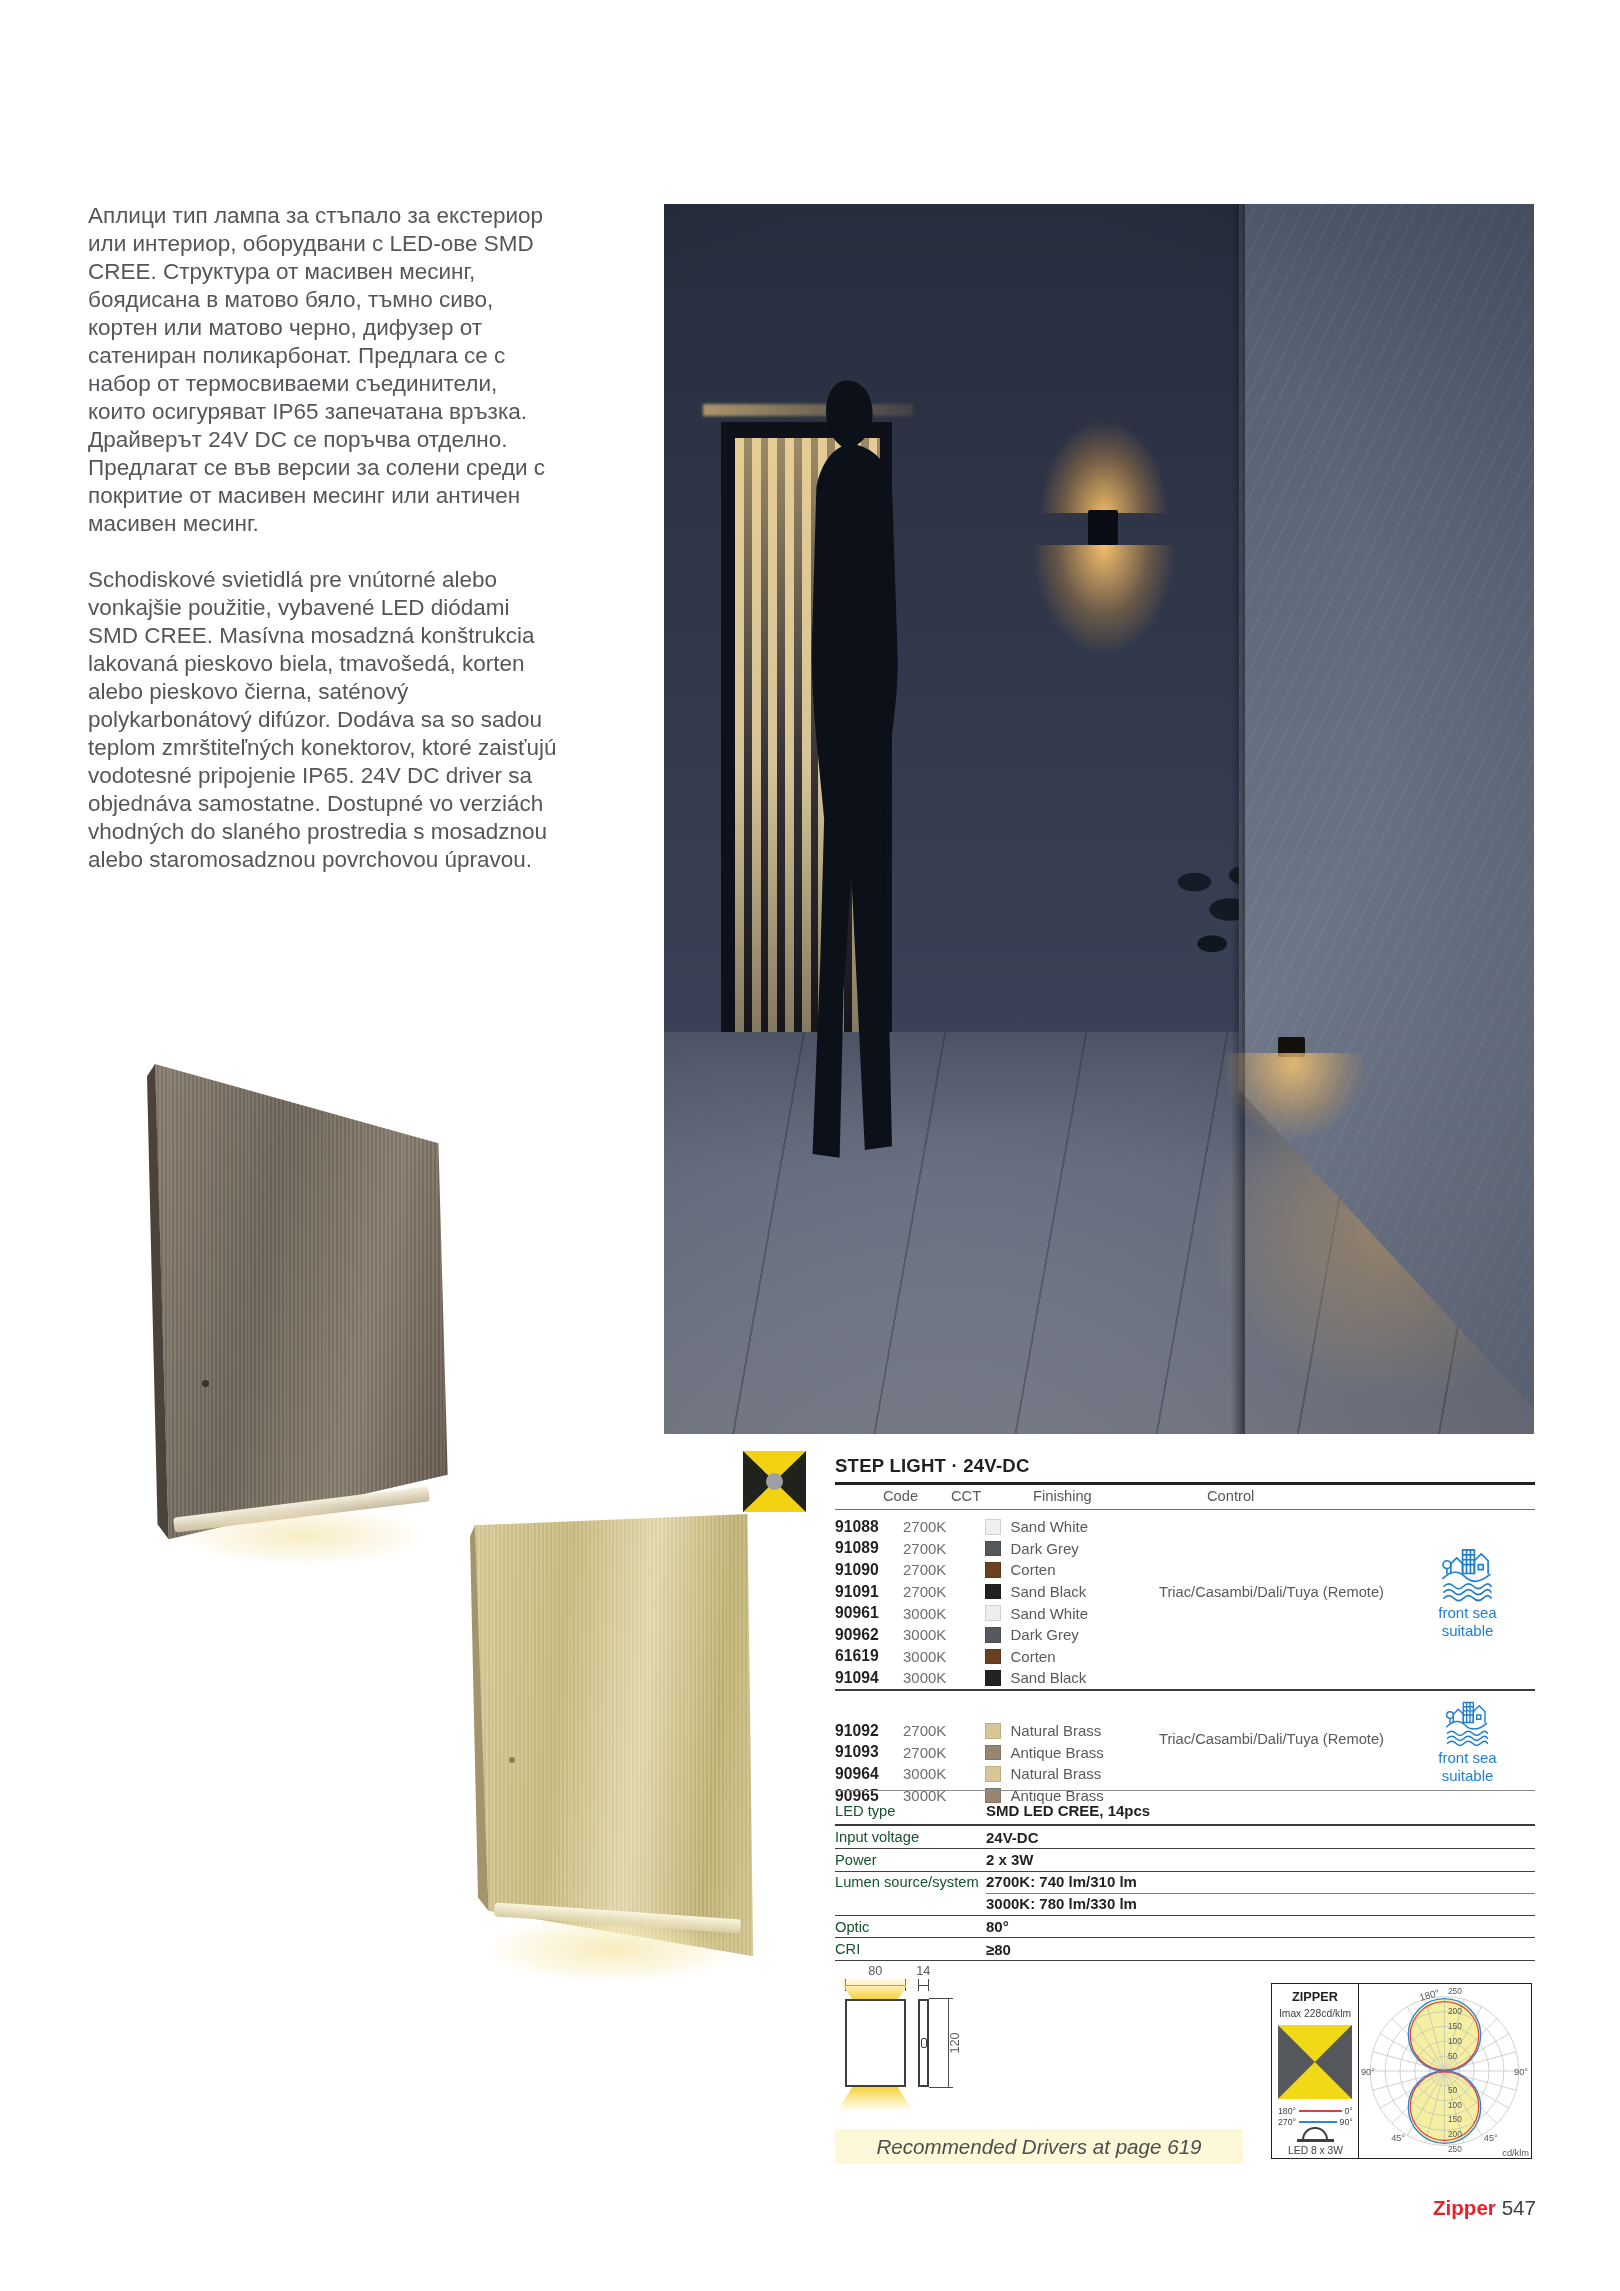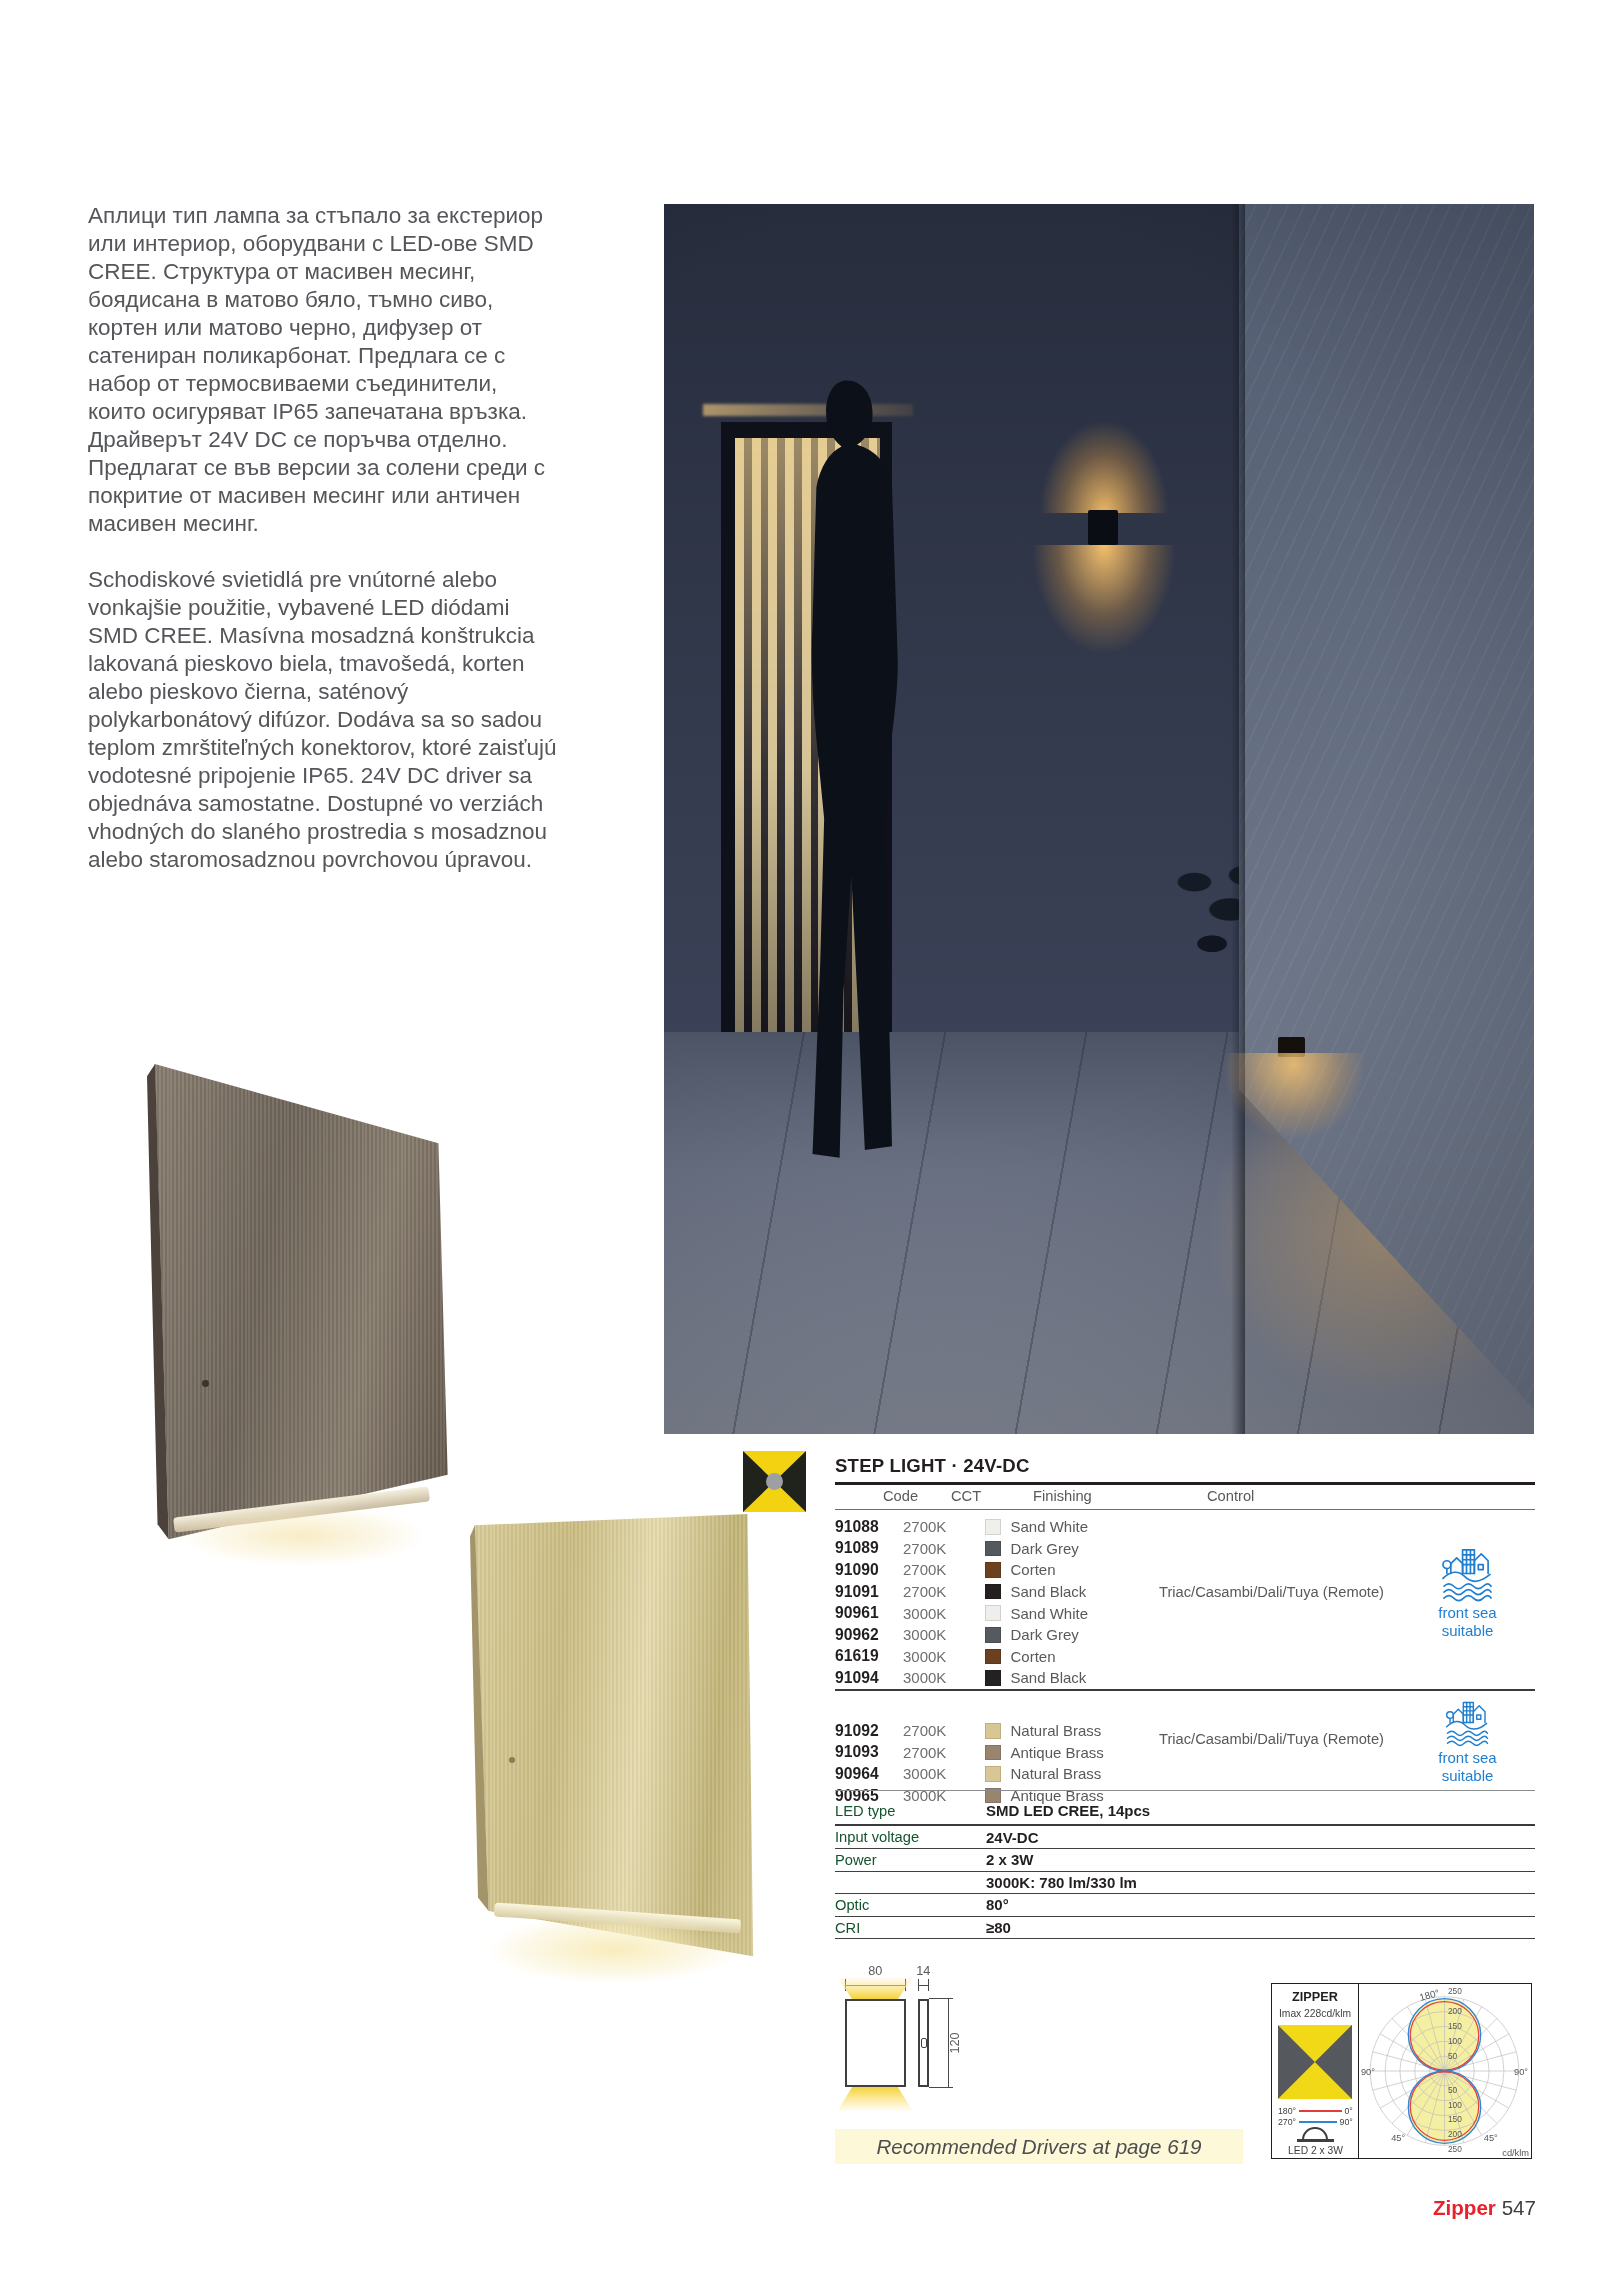--- a/index.html
+++ b/index.html
@@ -319,20 +319,24 @@
         <span class="spvalue">SMD LED CREE, 14pcs</span>
       </div>
       <div class="sprow">
         <span class="splabel">Input voltage</span>
         <span class="spvalue">24V-DC</span>
       </div>
       <div class="sprow">
         <span class="splabel">Power</span>
         <span class="spvalue">2 x 3W</span>
       </div>
+      <div class="sprow rulev">
+        <span class="splabel">Lumen source/system</span>
+        <span class="spvalue">2700K: 740 lm/310 lm</span>
+      </div>
       <div class="sprow">
         <span class="splabel"></span>
         <span class="spvalue">3000K: 780 lm/330 lm</span>
       </div>
       <div class="sprow">
         <span class="splabel">Optic</span>
         <span class="spvalue">80°</span>
       </div>
       <div class="sprow">
         <span class="splabel">CRI</span>
@@ -376,21 +380,21 @@
       <span class="legline" style="background: rgb(226, 60, 60);"></span>
       <span>0°</span>
     </div>
     <div class="legrow" style="top:133px;">
       <span>270°</span>
       <span class="legline" style="background: rgb(47, 134, 214);"></span>
       <span>90°</span>
     </div>
     <div class="dome"></div>
     <div class="domebase"></div>
-    <div class="phot-lamp">LED 2 x 3W</div>
+    <div class="phot-lamp">LED 8 x 3W</div>
   </div>
   <svg class="polar" viewBox="0 0 177 178">
       <circle cx="88.5" cy="52" r="37" fill="#f5efa2"></circle>
       <circle cx="88.5" cy="126" r="37" fill="#f5efa2"></circle>
       <circle cx="88.5" cy="89" r="15.2" fill="none" stroke="#bdbdbd" stroke-width="0.7"></circle>
       <circle cx="88.5" cy="89" r="30.4" fill="none" stroke="#bdbdbd" stroke-width="0.7"></circle>
       <circle cx="88.5" cy="89" r="45.6" fill="none" stroke="#bdbdbd" stroke-width="0.7"></circle>
       <circle cx="88.5" cy="89" r="60.8" fill="none" stroke="#bdbdbd" stroke-width="0.7"></circle>
       <circle cx="88.5" cy="89" r="76" fill="none" stroke="#bdbdbd" stroke-width="0.7"></circle>
       <line x1="88.5" y1="89" x2="88.5" y2="13" stroke="#bdbdbd" stroke-width="0.7"></line>

